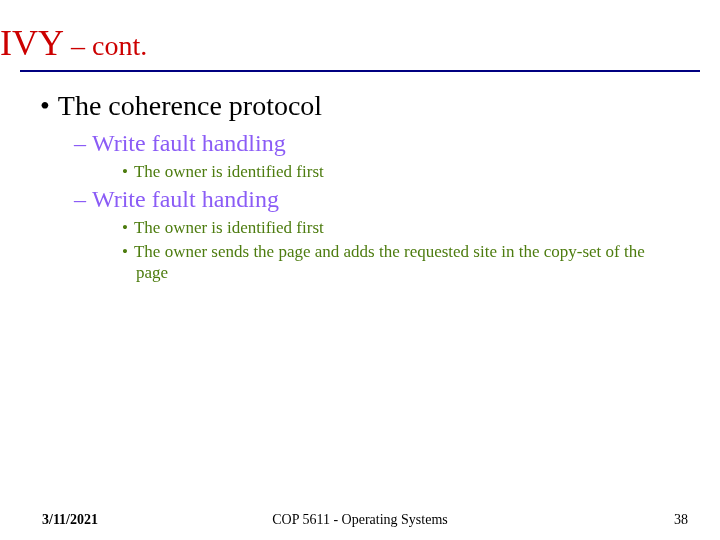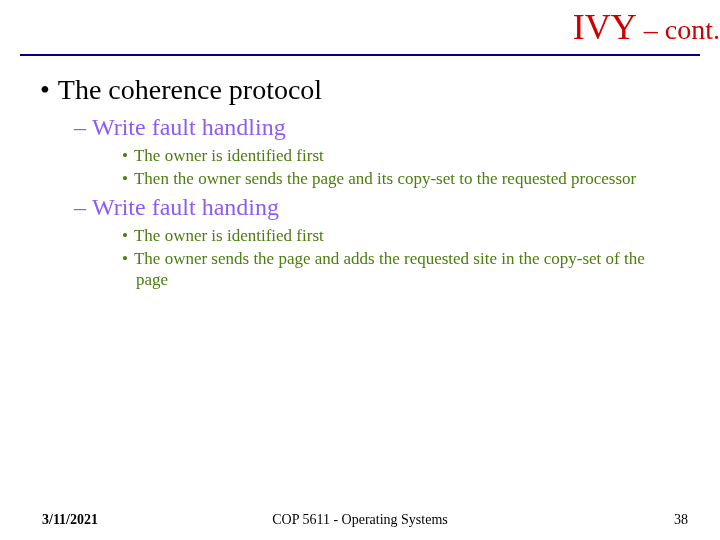--- a/index.html
+++ b/index.html
@@ -12,22 +12,22 @@
     color: #000080;
     overflow: hidden;
   }
   .slide {
     position: relative;
     width: 720px;
     height: 540px;
     box-sizing: border-box;
   }
   .title-wrap {
-    text-align: right;
-    padding-top: 6px;
+    text-align: left;
+    padding-top: 22px;
   }
   .title {
     display: inline;
     color: #cc0000;
     font-size: 36px;
   }
   .title-suffix {
     display: inline;
     color: #cc0000;
     font-size: 28px;
@@ -93,23 +93,20 @@
     <p class="b1">
       <span class="bullet">•</span><span>The coherence protocol</span>
     </p>
 
     <p class="b2">
       <span class="bullet">–</span><span>Write fault handling</span>
     </p>
     <p class="b3">
       <span class="bullet">•</span><span>The owner is identified first</span>
     </p>
-    <p class="b3">
-      <span class="bullet">•</span><span>Then the owner sends the page and its copy-set to the requested processor</span>
-    </p>
 
     <p class="b2">
       <span class="bullet">–</span><span>Write fault handing</span>
     </p>
     <p class="b3">
       <span class="bullet">•</span><span>The owner is identified first</span>
     </p>
     <p class="b3">
       <span class="bullet">•</span><span>The owner sends the page and adds the requested site in the copy-set of the page</span>
     </p>

